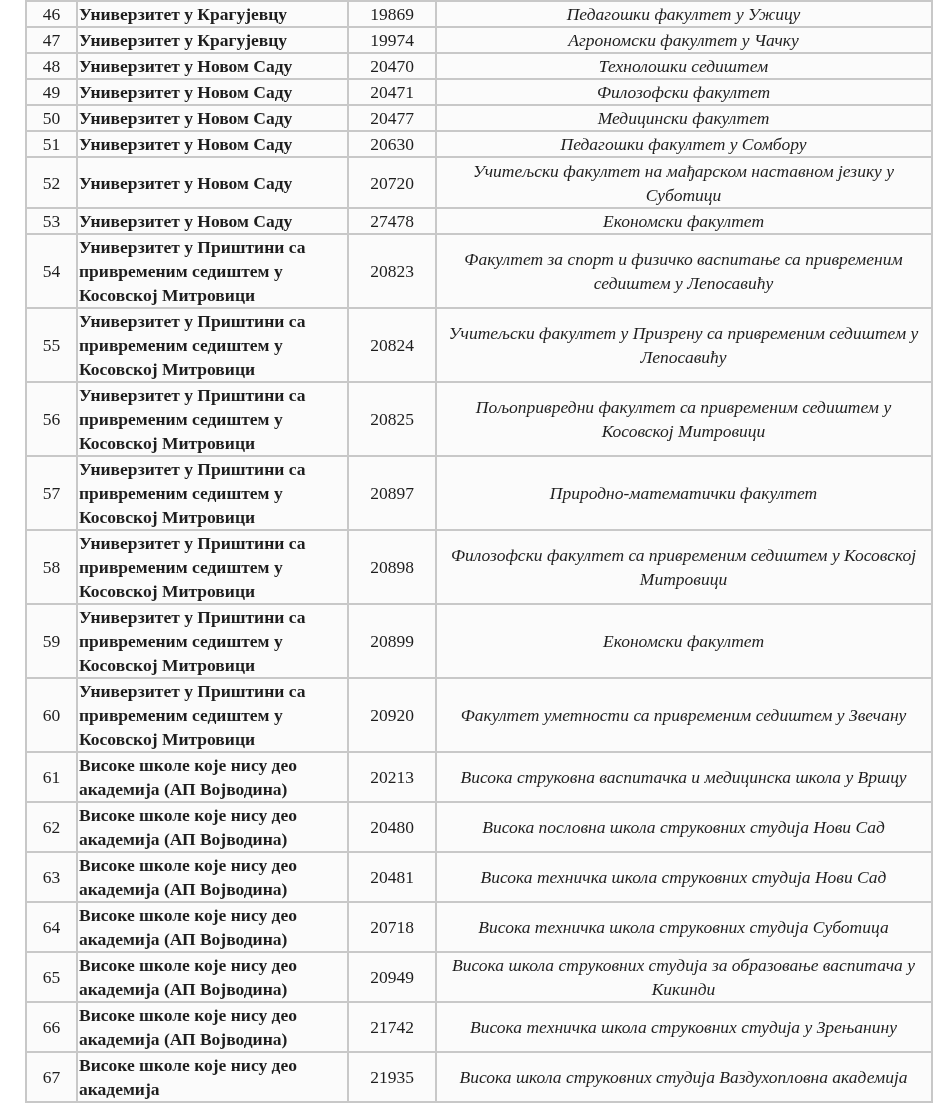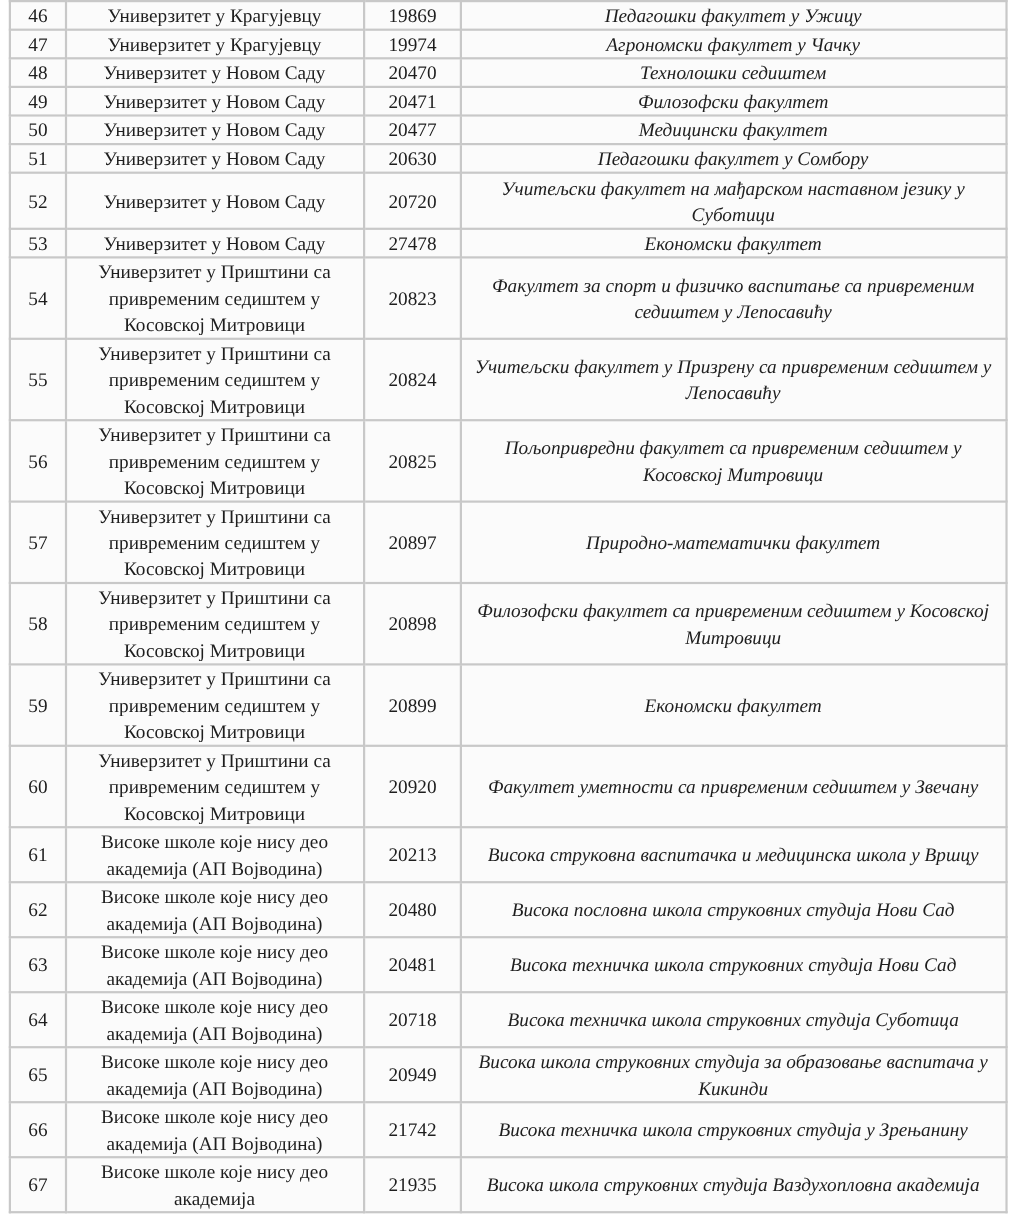--- a/index.html
+++ b/index.html
@@ -1,32 +1,32 @@
 <!DOCTYPE html>
 <html><head>
 <meta charset="utf-8">
 <style>
   html, body { margin: 0; padding: 0; background: #ffffff; }
   body { width: 940px; height: 1114px; position: relative; overflow: hidden; }
   .doc-table {
-    position: absolute; left: 8px; top: 0px;
+    position: absolute; left: 25px; top: 0px;
     border-collapse: collapse;
     font-family: "Liberation Serif", "DejaVu Serif", serif;
     font-size: 17.5px; line-height: 24px; color: #1e1e1e;
     background: #fbfbfb;
     table-layout: fixed;
   }
   .doc-table td {
     border: 2px solid #c8c8c8;
     padding: 0 2px 0 2px;
     vertical-align: middle;
   }
   .doc-table tr:first-child td { border-top-width: 2px; }
   .c-num { width: 45px; text-align: center; }
-  .c-uni { width: 266px; text-align: center; }
+  .c-uni { width: 266px; text-align: left; font-weight: bold; }
   .c-code { width: 82px; text-align: center; }
   .c-fac { width: 491px; text-align: center; font-style: italic; }
   td.c-uni, td.c-fac { padding-left: 1px; }
 </style>
 </head>
 <body>
 
 <table class="doc-table">
   <colgroup>
     <col class="c-num">

